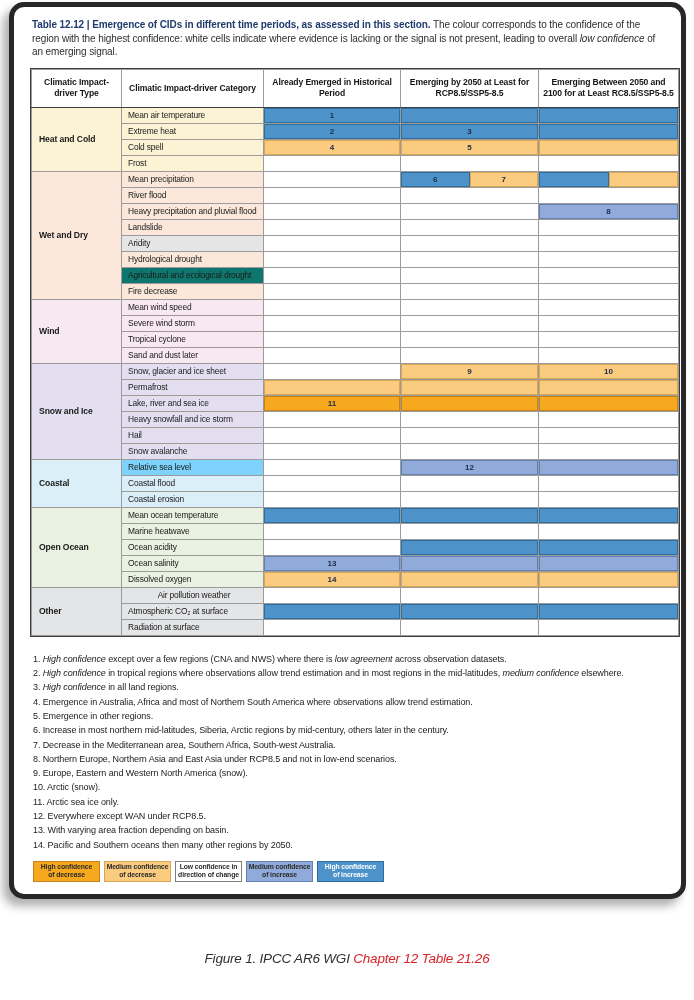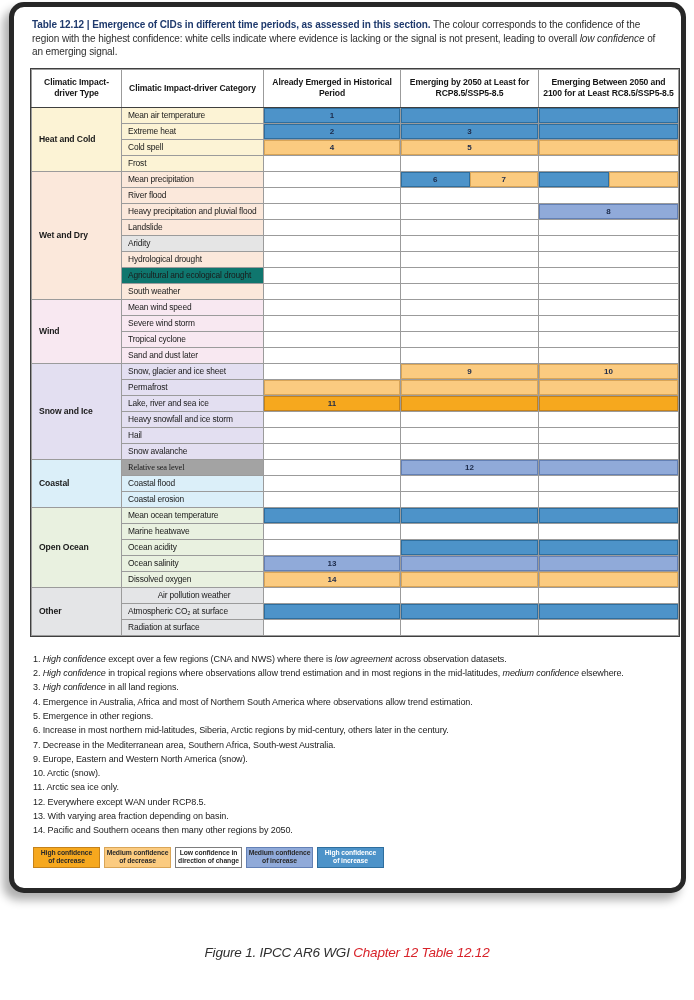--- a/index.html
+++ b/index.html
@@ -253,21 +253,21 @@
                 <div class="fill"></div>
               </div>
             </td>
             <td class="data-cell">
               <div class="cellwrap">
                 <div class="fill"></div>
               </div>
             </td>
           </tr>
           <tr>
-            <td class="cat-cell" style="background: rgb(251, 232, 219);">South weather</td>
+            <td class="cat-cell" style="background: rgb(251, 232, 219);">Fire decrease</td>
             <td class="data-cell">
               <div class="cellwrap">
                 <div class="fill"></div>
               </div>
             </td>
             <td class="data-cell">
               <div class="cellwrap">
                 <div class="fill"></div>
               </div>
             </td>
@@ -454,21 +454,21 @@
               </div>
             </td>
             <td class="data-cell">
               <div class="cellwrap">
                 <div class="fill"></div>
               </div>
             </td>
           </tr>
           <tr class="group-start">
             <td class="type-cell" rowspan="3" style="background: rgb(219, 239, 249);">Coastal</td>
-            <td class="cat-cell" style="background: #a3a3a3; font-family: Liberation Serif, serif;">Relative sea level</td>
+            <td class="cat-cell" style="background: #7dd3fc;">Relative sea level</td>
             <td class="data-cell">
               <div class="cellwrap">
                 <div class="fill"></div>
               </div>
             </td>
             <td class="data-cell">
               <div class="cellwrap">
                 <div class="fill" style="background: rgb(144, 170, 217); box-shadow: rgb(99, 128, 181) 0px 0px 0px 1px inset;">12</div>
               </div>
             </td>
@@ -665,20 +665,21 @@
   </div>
 
   <div class="footnotes">
       <div class="footnote">1. <i>High confidence</i> except over a few regions (CNA and NWS) where there is <i>low agreement</i> across observation datasets.</div>
       <div class="footnote">2. <i>High confidence</i> in tropical regions where observations allow trend estimation and in most regions in the mid-latitudes, <i>medium confidence</i> elsewhere.</div>
       <div class="footnote">3. <i>High confidence</i> in all land regions.</div>
       <div class="footnote">4. Emergence in Australia, Africa and most of Northern South America where observations allow trend estimation.</div>
       <div class="footnote">5. Emergence in other regions.</div>
       <div class="footnote">6. Increase in most northern mid-latitudes, Siberia, Arctic regions by mid-century, others later in the century.</div>
       <div class="footnote">7. Decrease in the Mediterranean area, Southern Africa, South-west Australia.</div>
+      <div class="footnote">8. Northern Europe, Northern Asia and East Asia under RCP8.5 and not in low-end scenarios.</div>
       <div class="footnote">9. Europe, Eastern and Western North America (snow).</div>
       <div class="footnote">10. Arctic (snow).</div>
       <div class="footnote">11. Arctic sea ice only.</div>
       <div class="footnote">12. Everywhere except WAN under RCP8.5.</div>
       <div class="footnote">13. With varying area fraction depending on basin.</div>
       <div class="footnote">14. Pacific and Southern oceans then many other regions by 2050.</div>
     </div>
 
   <div class="legend">
       <div class="legend-box" style="background: rgb(246, 168, 30); box-shadow: rgb(197, 130, 26) 0px 0px 0px 1px inset; color: rgb(42, 42, 42);">High confidence
@@ -687,13 +688,13 @@
 of decrease</div>
       <div class="legend-box" style="background: rgb(255, 255, 255); box-shadow: rgb(125, 125, 125) 0px 0px 0px 1px inset; color: rgb(42, 42, 42);">Low confidence in
 direction of change</div>
       <div class="legend-box" style="background: rgb(144, 170, 217); box-shadow: rgb(99, 128, 181) 0px 0px 0px 1px inset; color: rgb(42, 42, 42);">Medium confidence
 of increase</div>
       <div class="legend-box" style="background: rgb(77, 147, 201); box-shadow: rgb(46, 110, 158) 0px 0px 0px 1px inset; color: rgb(255, 255, 255);">High confidence
 of increase</div>
     </div>
 </div>
 
-<div class="caption"><span>Figure 1. IPCC AR6 WGI </span><span class="link">Chapter 12 Table 12.12</span></div>
+<div class="caption"><span>Figure 1. IPCC AR6 WGI </span><span class="link">Chapter 12 Table 21.26</span></div>
 
 </body></html>

